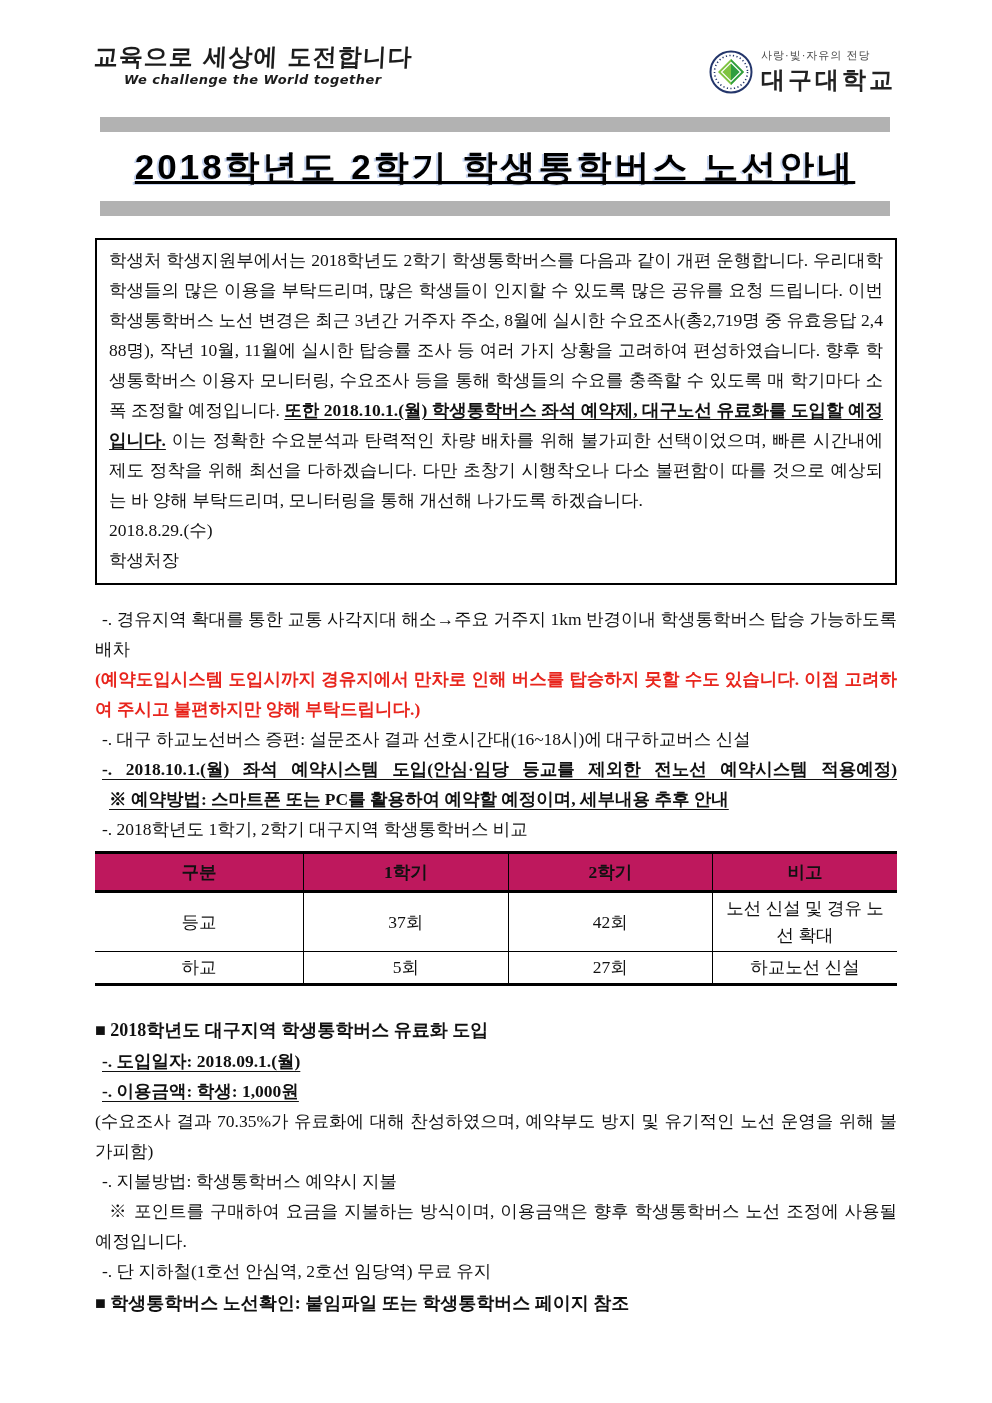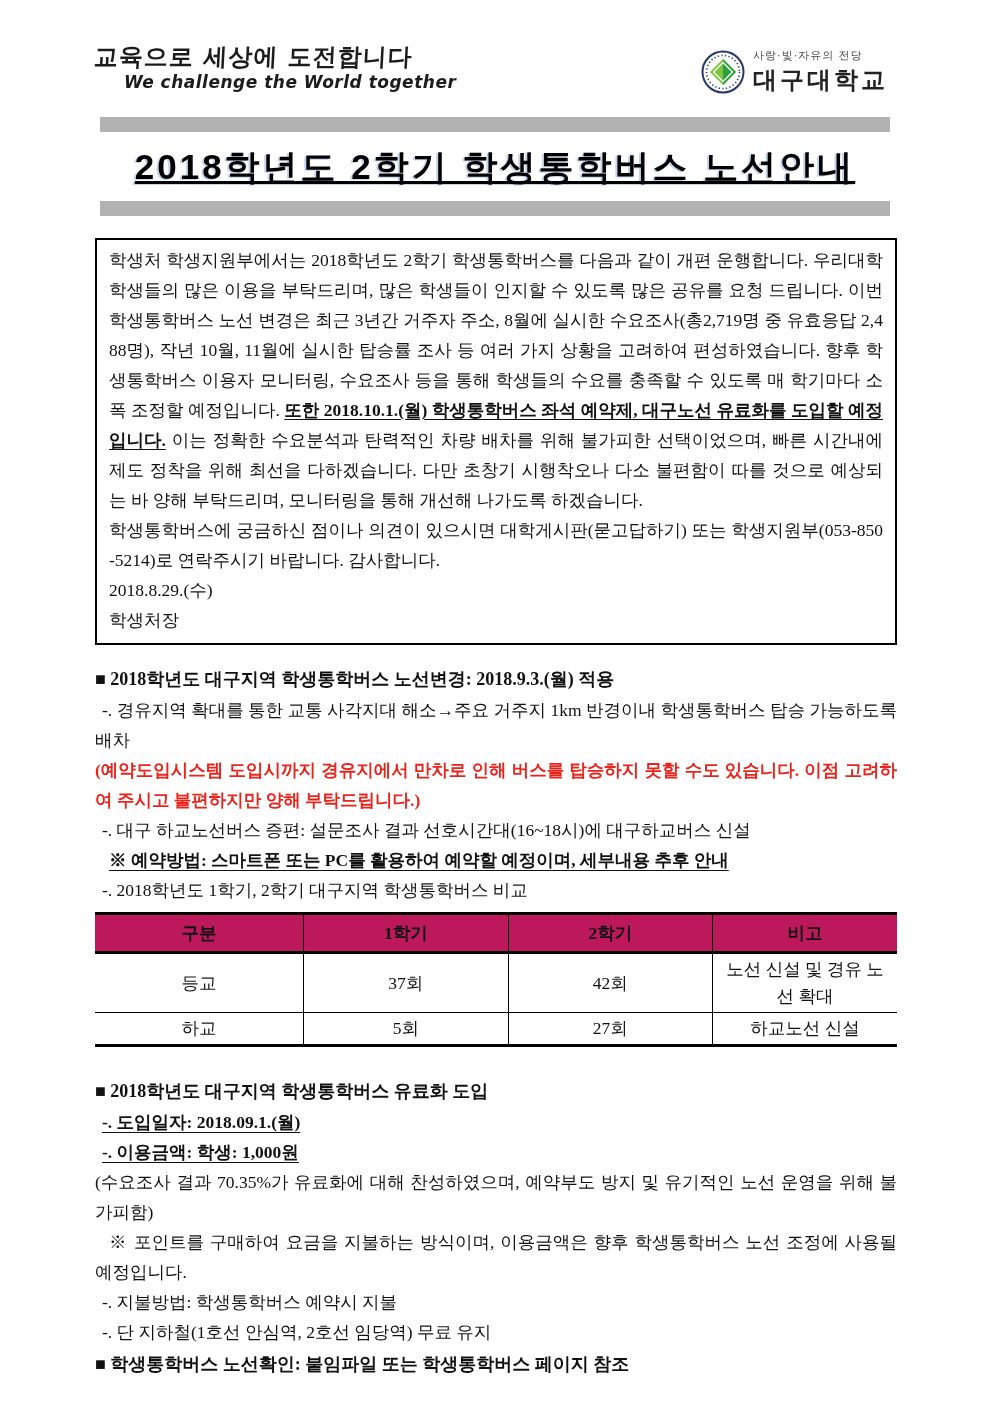--- a/index.html
+++ b/index.html
@@ -7,24 +7,24 @@
     position:relative;width:992px;height:1403px;margin:0 auto;background:#fff;
     font-family:"Liberation Serif","DejaVu Serif",serif;color:#111;overflow:hidden;
   }
   
   .slogan{position:absolute;left:94px;top:44px;line-height:1.1;}
   .slogan-ko{
     font-size:24px;font-weight:bold;letter-spacing:1px;color:#1c1c1c;
     transform:skewX(-3deg);font-family:"DejaVu Serif",serif;
   }
   .slogan-en{
-    font-size:17px;font-weight:bold;font-style:italic;color:#1c1c1c;
+    font-size:13px;font-weight:bold;font-style:italic;color:#1c1c1c;
     margin:3px 0 0 30px;letter-spacing:.5px;font-family:"DejaVu Sans",sans-serif;
   }
-  .univ{position:absolute;right:104px;top:48px;display:flex;align-items:center;gap:8px;}
+  .univ{position:absolute;right:96px;top:48px;display:flex;align-items:center;gap:8px;}
   .seal{width:44px;height:44px;flex:0 0 auto;}
   .univ-text{display:flex;flex-direction:column;}
   .univ-tagline{font-size:11px;color:#4a4a4a;letter-spacing:1px;font-family:"Liberation Sans",sans-serif;}
   .univ-name{
     font-size:24px;font-weight:800;color:#222;letter-spacing:3px;margin-top:1px;
     font-family:"Liberation Sans","DejaVu Sans",sans-serif;
   }
   
   .banner{margin:117px 95px 0 100px;width:790px;}
   .bar{height:15px;background:#b2b2b2;}
@@ -93,30 +93,29 @@
   <div class="banner">
     <div class="bar"></div>
     <h1 class="title">2018학년도 2학기 학생통학버스 노선안내</h1>
     <div class="bar"></div>
   </div>
 
   <div class="content">
 
     <div class="notice-box">
       <p class="just"><span>학생처 학생지원부에서는 2018학년도 2학기 학생통학버스를 다음과 같이 개편 운행합니다. 우리대학 학생들의 많은 이용을 부탁드리며, 많은 학생들이 인지할 수 있도록 많은 공유를 요청 드립니다. 이번 학생통학버스 노선 변경은 최근 3년간 거주자 주소, 8월에 실시한 수요조사(총2,719명 중 유효응답 2,488명), 작년 10월, 11월에 실시한 탑승률 조사 등 여러 가지 상황을 고려하여 편성하였습니다. 향후 학생통학버스 이용자 모니터링, 수요조사 등을 통해 학생들의 수요를 충족할 수 있도록 매 학기마다 소폭 조정할 예정입니다. </span><span class="em">또한 2018.10.1.(월) 학생통학버스 좌석 예약제, 대구노선 유료화를 도입할 예정입니다.</span><span> 이는 정확한 수요분석과 탄력적인 차량 배차를 위해 불가피한 선택이었으며, 빠른 시간내에 제도 정착을 위해 최선을 다하겠습니다. 다만 초창기 시행착오나 다소 불편함이 따를 것으로 예상되는 바 양해 부탁드리며, 모니터링을 통해 개선해 나가도록 하겠습니다.</span></p>
-      <p class="just">학생통학버스에 궁금하신 점이나 의견이 있으시면 대학게시판(묻고답하기) 또는 학생지원부(053-850-5214)로 연락주시기 바랍니다. 감사합니다.</p>
       <p class="center">2018.8.29.(수)</p>
       <p class="center">학생처장</p>
     </div>
 
     <section class="sec1">
-      <p class="sec-title">■ 2018학년도 대구지역 학생통학버스 노선변경: 2018.9.3.(월) 적용</p>
       <p class="item">-. 경유지역 확대를 통한 교통 사각지대 해소→주요 거주지 1km 반경이내 학생통학버스 탑승 가능하도록 배차</p>
       <p class="item red">(예약도입시스템 도입시까지 경유지에서 만차로 인해 버스를 탑승하지 못할 수도 있습니다. 이점 고려하여 주시고 불편하지만 양해 부탁드립니다.)</p>
       <p class="item">-. 대구 하교노선버스 증편: 설문조사 결과 선호시간대(16~18시)에 대구하교버스 신설</p>
+      <p class="item bu stretch">-. 2018.10.1.(월) 좌석 예약시스템 도입(안심·임당 등교를 제외한 전노선 예약시스템 적용예정)</p>
       <p class="item bu indent2">※ 예약방법: 스마트폰 또는 PC를 활용하여 예약할 예정이며, 세부내용 추후 안내</p>
       <p class="item">-. 2018학년도 1학기, 2학기 대구지역 학생통학버스 비교</p>
 
       <table class="cmp-table">
         <colgroup>
           <col style="width:26%">
             <col style="width:25.5%">
             <col style="width:25.5%">
             <col style="width:23%">
         </colgroup>
@@ -143,22 +142,22 @@
           </tr>
         </tbody>
       </table>
     </section>
 
     <section class="sec2">
       <p class="sec-title">■ 2018학년도 대구지역 학생통학버스 유료화 도입</p>
       <p class="item bu">-. 도입일자: 2018.09.1.(월)</p>
       <p class="item bu">-. 이용금액: 학생: 1,000원</p>
       <p class="item flush">(수요조사 결과 70.35%가 유료화에 대해 찬성하였으며, 예약부도 방지 및 유기적인 노선 운영을 위해 불가피함)</p>
+      <p class="item">-. 지불방법: 학생통학버스 예약시 지불</p>
       <p class="item indent2">※ 포인트를 구매하여 요금을 지불하는 방식이며, 이용금액은 향후 학생통학버스 노선 조정에 사용될 예정입니다.</p>
-      <p class="item">-. 지불방법: 학생통학버스 예약시 지불</p>
       <p class="item">-. 단 지하철(1호선 안심역, 2호선 임당역) 무료 유지</p>
     </section>
 
     <section class="sec3">
       <p class="sec-title">■ 학생통학버스 노선확인: 붙임파일 또는 학생통학버스 페이지 참조</p>
     </section>
 
   </div>
 </div>
 

